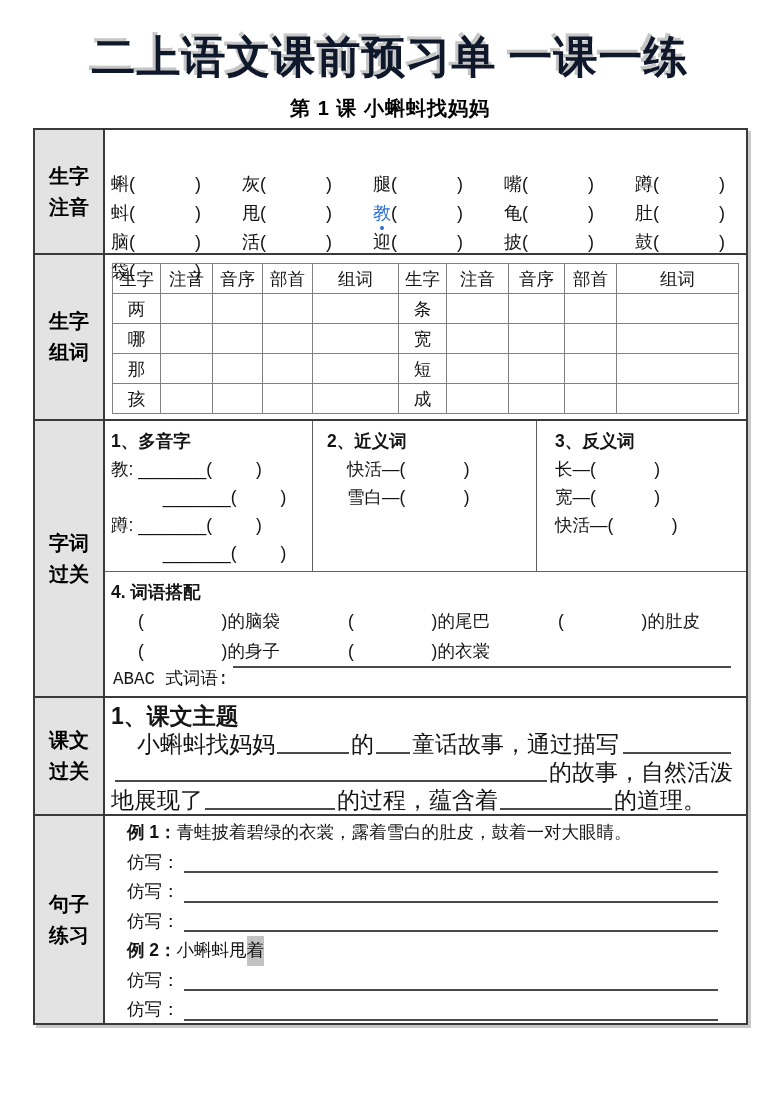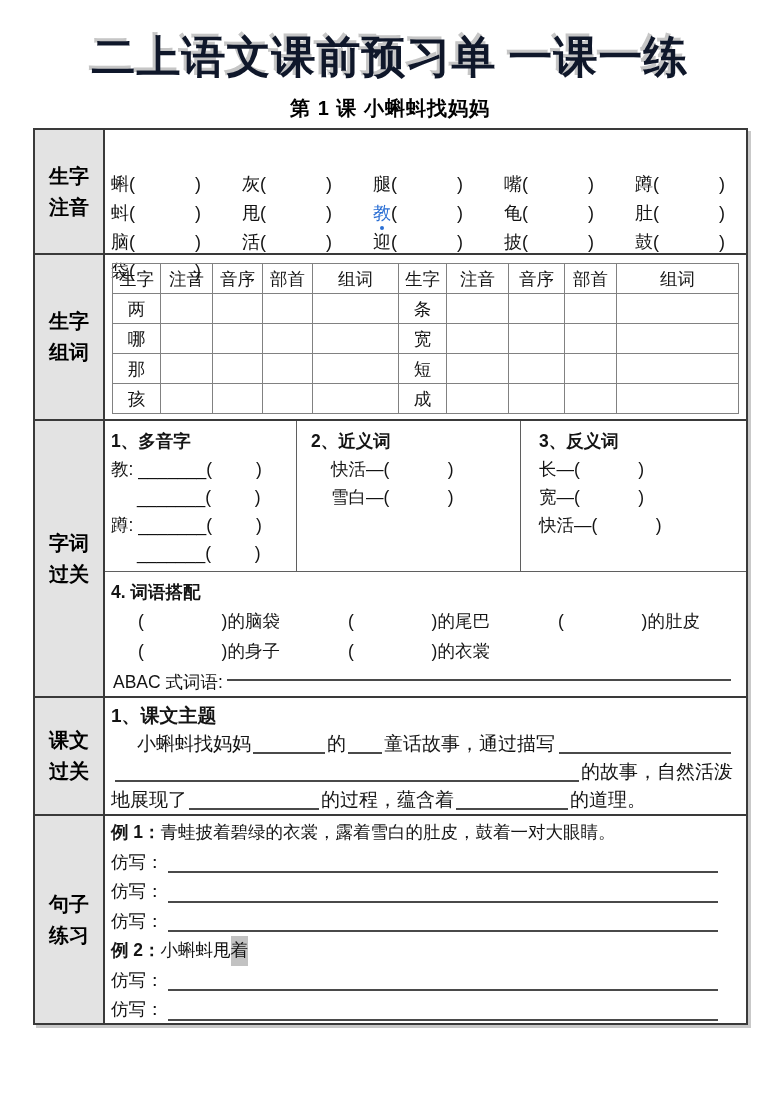--- a/index.html
+++ b/index.html
@@ -50,44 +50,44 @@
     font-size:17.5px;
   }
   .zuci-table th,.zuci-table td{
     border:1px solid #818181;text-align:center;padding:0;height:29px;
     font-weight:500;overflow:hidden;
   }
 
   
   .zici-top{display:flex;height:150px;box-sizing:border-box;}
   .zc-col{box-sizing:border-box;padding-top:6px;font-size:17.5px;}
-  .zc1{width:192px;border-right:1.5px solid #5f5f5f;padding-left:6px;}
+  .zc1{width:208px;border-right:1.5px solid #5f5f5f;padding-left:6px;}
   .zc2{width:224px;border-right:1.5px solid #5f5f5f;padding-left:14px;}
   .zc3{flex:1;padding-left:18px;}
   .s3line{height:28px;line-height:28px;white-space:nowrap;}
   .s3title{font-weight:700;}
-  .ind26{padding-left:26px;}
+  .ind26{padding-left:26px;text-align:center;}
   .ind20{padding-left:20px;}
   .zici-bottom{border-top:1.5px solid #5f5f5f;padding:6px 13px 0 6px;box-sizing:border-box;font-size:17.5px;}
   .dp-row{display:flex;height:30px;line-height:30px;padding-left:27px;white-space:nowrap;}
   .dp-item{width:210px;}
   .dp-item:last-child{width:auto;}
-  .abac-line{display:flex;align-items:center;height:32px;padding-left:2px;}
+  .abac-line{display:flex;align-items:flex-start;height:32px;padding-left:2px;font-family:Liberation Mono, monospace;}
   .blank{flex:1;border-bottom:2px solid #4a4a4a;margin:0 2px 4px 4px;min-width:10px;}
   .bfix{display:inline-block;border-bottom:2px solid #4a4a4a;margin:0 2px 4px 2px;}
   .w72{width:72px;} .w34{width:34px;} .w130{width:130px;} .w112{width:112px;}
 
   
-  .kw{padding:4px 13px 0 6px;font-size:19px;}
+  .kw{padding:4px 13px 0 6px;font-size:23px;}
   .kwline{display:flex;align-items:flex-end;height:28px;line-height:28px;white-space:nowrap;}
   .kwtitle{font-weight:700;height:28px;line-height:28px;}
   .ml26{margin-left:26px;}
 
   
-  .jz{padding:2px 26px 0 6px;font-size:17.5px;}
+  .jz{padding:2px 26px 0 22px;font-size:17.5px;}
   .jzline{display:flex;align-items:flex-end;height:29.5px;line-height:29.5px;white-space:nowrap;}
   .exlabel{font-weight:700;}
   .hl{background:#c2c2c2;}
 </style>
 </head>
 <body>
 
 <div class="title">二上语文课前预习单 一课一练</div>
 <div class="subtitle">第 1 课 小蝌蚪找妈妈</div>
 

